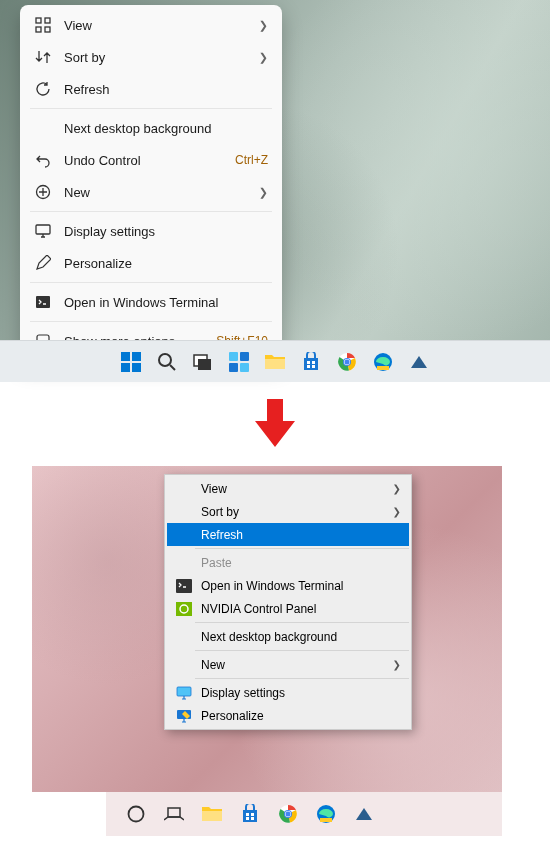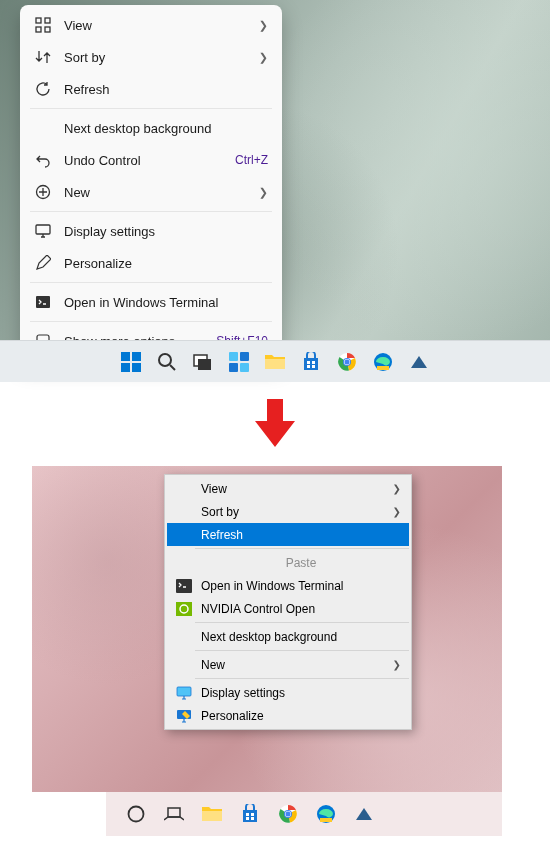--- a/index.html
+++ b/index.html
@@ -10,42 +10,42 @@
 .top-bg { position: absolute; top: 0; left: 0; width: 550px; height: 340px; background: linear-gradient(120deg, #6d8278 0%, #8fa299 25%, #b0c0b8 50%, #c5d3cb 70%, #a5b7ae 100%); overflow: hidden; }
 .top-bg::before { content: ''; position: absolute; width: 400px; height: 400px; right: -100px; top: -50px; background: radial-gradient(ellipse, rgba(200,215,207,0.6), transparent 70%); border-radius: 50%; }
 .top-bg::after { content: ''; position: absolute; width: 300px; height: 300px; left: 100px; top: 100px; background: radial-gradient(ellipse, rgba(120,140,130,0.4), transparent 70%); border-radius: 50%; }
 
 
 .win11-menu { position: absolute; top: 5px; left: 20px; width: 262px; background: #f9f9f9; border-radius: 8px; box-shadow: 0 8px 20px rgba(0,0,0,0.25); padding: 4px; font-size: 13px; }
 .win11-item { display: flex; align-items: center; height: 32px; padding: 0 10px; border-radius: 4px; cursor: pointer; position: relative; }
 .win11-icon { width: 18px; height: 18px; margin-right: 12px; display: flex; align-items: center; justify-content: center; color: #333; flex-shrink: 0; }
 .win11-label { flex: 1; color: #1a1a1a; }
 .win11-chevron { color: #666; font-size: 11px; }
-.win11-shortcut { color: #4c1d95; font-size: 12px; }
+.win11-shortcut { color: #a16207; font-size: 12px; }
 .win11-separator { height: 1px; background: rgba(0,0,0,0.08); margin: 3px 6px; }
 .win11-noicon { padding-left: 40px; }
 
 
 .taskbar-top { position: absolute; bottom: 0; left: 0; width: 550px; height: 42px; background: #e8ecef; display: flex; align-items: center; justify-content: center; gap: 8px; border-top: 1px solid rgba(0,0,0,0.08); }
 .tb-icon { width: 28px; height: 28px; display: flex; align-items: center; justify-content: center; border-radius: 4px; cursor: pointer; }
 
 
 .arrow-container { position: absolute; top: 394px; left: 0; width: 550px; height: 58px; display: flex; align-items: center; justify-content: center; }
 
 
 .bottom-section { position: absolute; top: 466px; left: 32px; width: 470px; height: 370px; }
 .bottom-bg { position: absolute; top: 0; left: 0; width: 470px; height: 326px; background: linear-gradient(135deg, #e8c5c8 0%, #d9afb3 30%, #c89599 60%, #dfbfc2 100%); overflow: hidden; }
 .bottom-bg::before { content: ''; position: absolute; width: 350px; height: 350px; right: -80px; bottom: -80px; background: radial-gradient(ellipse, rgba(230,200,203,0.7), transparent 70%); border-radius: 50%; }
 .bottom-bg::after { content: ''; position: absolute; width: 250px; height: 250px; left: -50px; top: -30px; background: radial-gradient(ellipse, rgba(180,140,145,0.3), transparent 70%); border-radius: 50%; }
 
 
 .win10-menu { position: absolute; top: 8px; left: 132px; width: 248px; background: #eeeeee; box-shadow: 3px 3px 10px rgba(0,0,0,0.3); padding: 2px; font-size: 12px; border: 1px solid #ccc; }
 .win10-item { display: flex; align-items: center; height: 23px; padding: 0 8px; cursor: pointer; position: relative; }
 .win10-item.highlighted { background: #0078d7; color: #fff; }
-.win10-item.disabled { color: #8d8d8d; text-align: center; }
+.win10-item.disabled { color: #8d8d8d; }
 .win10-icon { width: 18px; height: 16px; margin-right: 8px; display: flex; align-items: center; justify-content: center; flex-shrink: 0; }
 .win10-label { flex: 1; }
 .win10-chevron { color: #555; font-size: 10px; }
 .win10-separator { height: 1px; background: #d4d4d4; margin: 2px 0 2px 28px; }
 .win10-noicon { padding-left: 34px; }
 
 
 .taskbar-bottom { position: absolute; bottom: 0; left: 0; width: 470px; height: 44px; background: #f3e8e9; display: flex; align-items: center; }
 .start-area { width: 74px; height: 44px; background: #fff; }
 .tb-bottom-icons { display: flex; align-items: center; gap: 14px; padding-left: 18px; }
@@ -260,21 +260,21 @@
       </span>
       <span class="win10-label">Open in Windows Terminal</span>
     </div>
     <div class="win10-item">
       <span class="win10-icon">
         <svg width="16" height="14" viewBox="0 0 16 14">
             <rect x="0" y="0" width="16" height="14" fill="#76b900"></rect>
             <circle cx="8" cy="7" r="4" fill="none" stroke="#fff" stroke-width="1.5"></circle>
           </svg>
       </span>
-      <span class="win10-label">NVIDIA Control Open</span>
+      <span class="win10-label">NVIDIA Control Panel</span>
     </div>
     <div class="win10-separator"></div>
     <div class="win10-item win10-noicon">
       <span class="win10-label">Next desktop background</span>
     </div>
     <div class="win10-separator"></div>
     <div class="win10-item win10-noicon">
       <span class="win10-label">New</span>
       <span class="win10-chevron">❯</span>
     </div>

